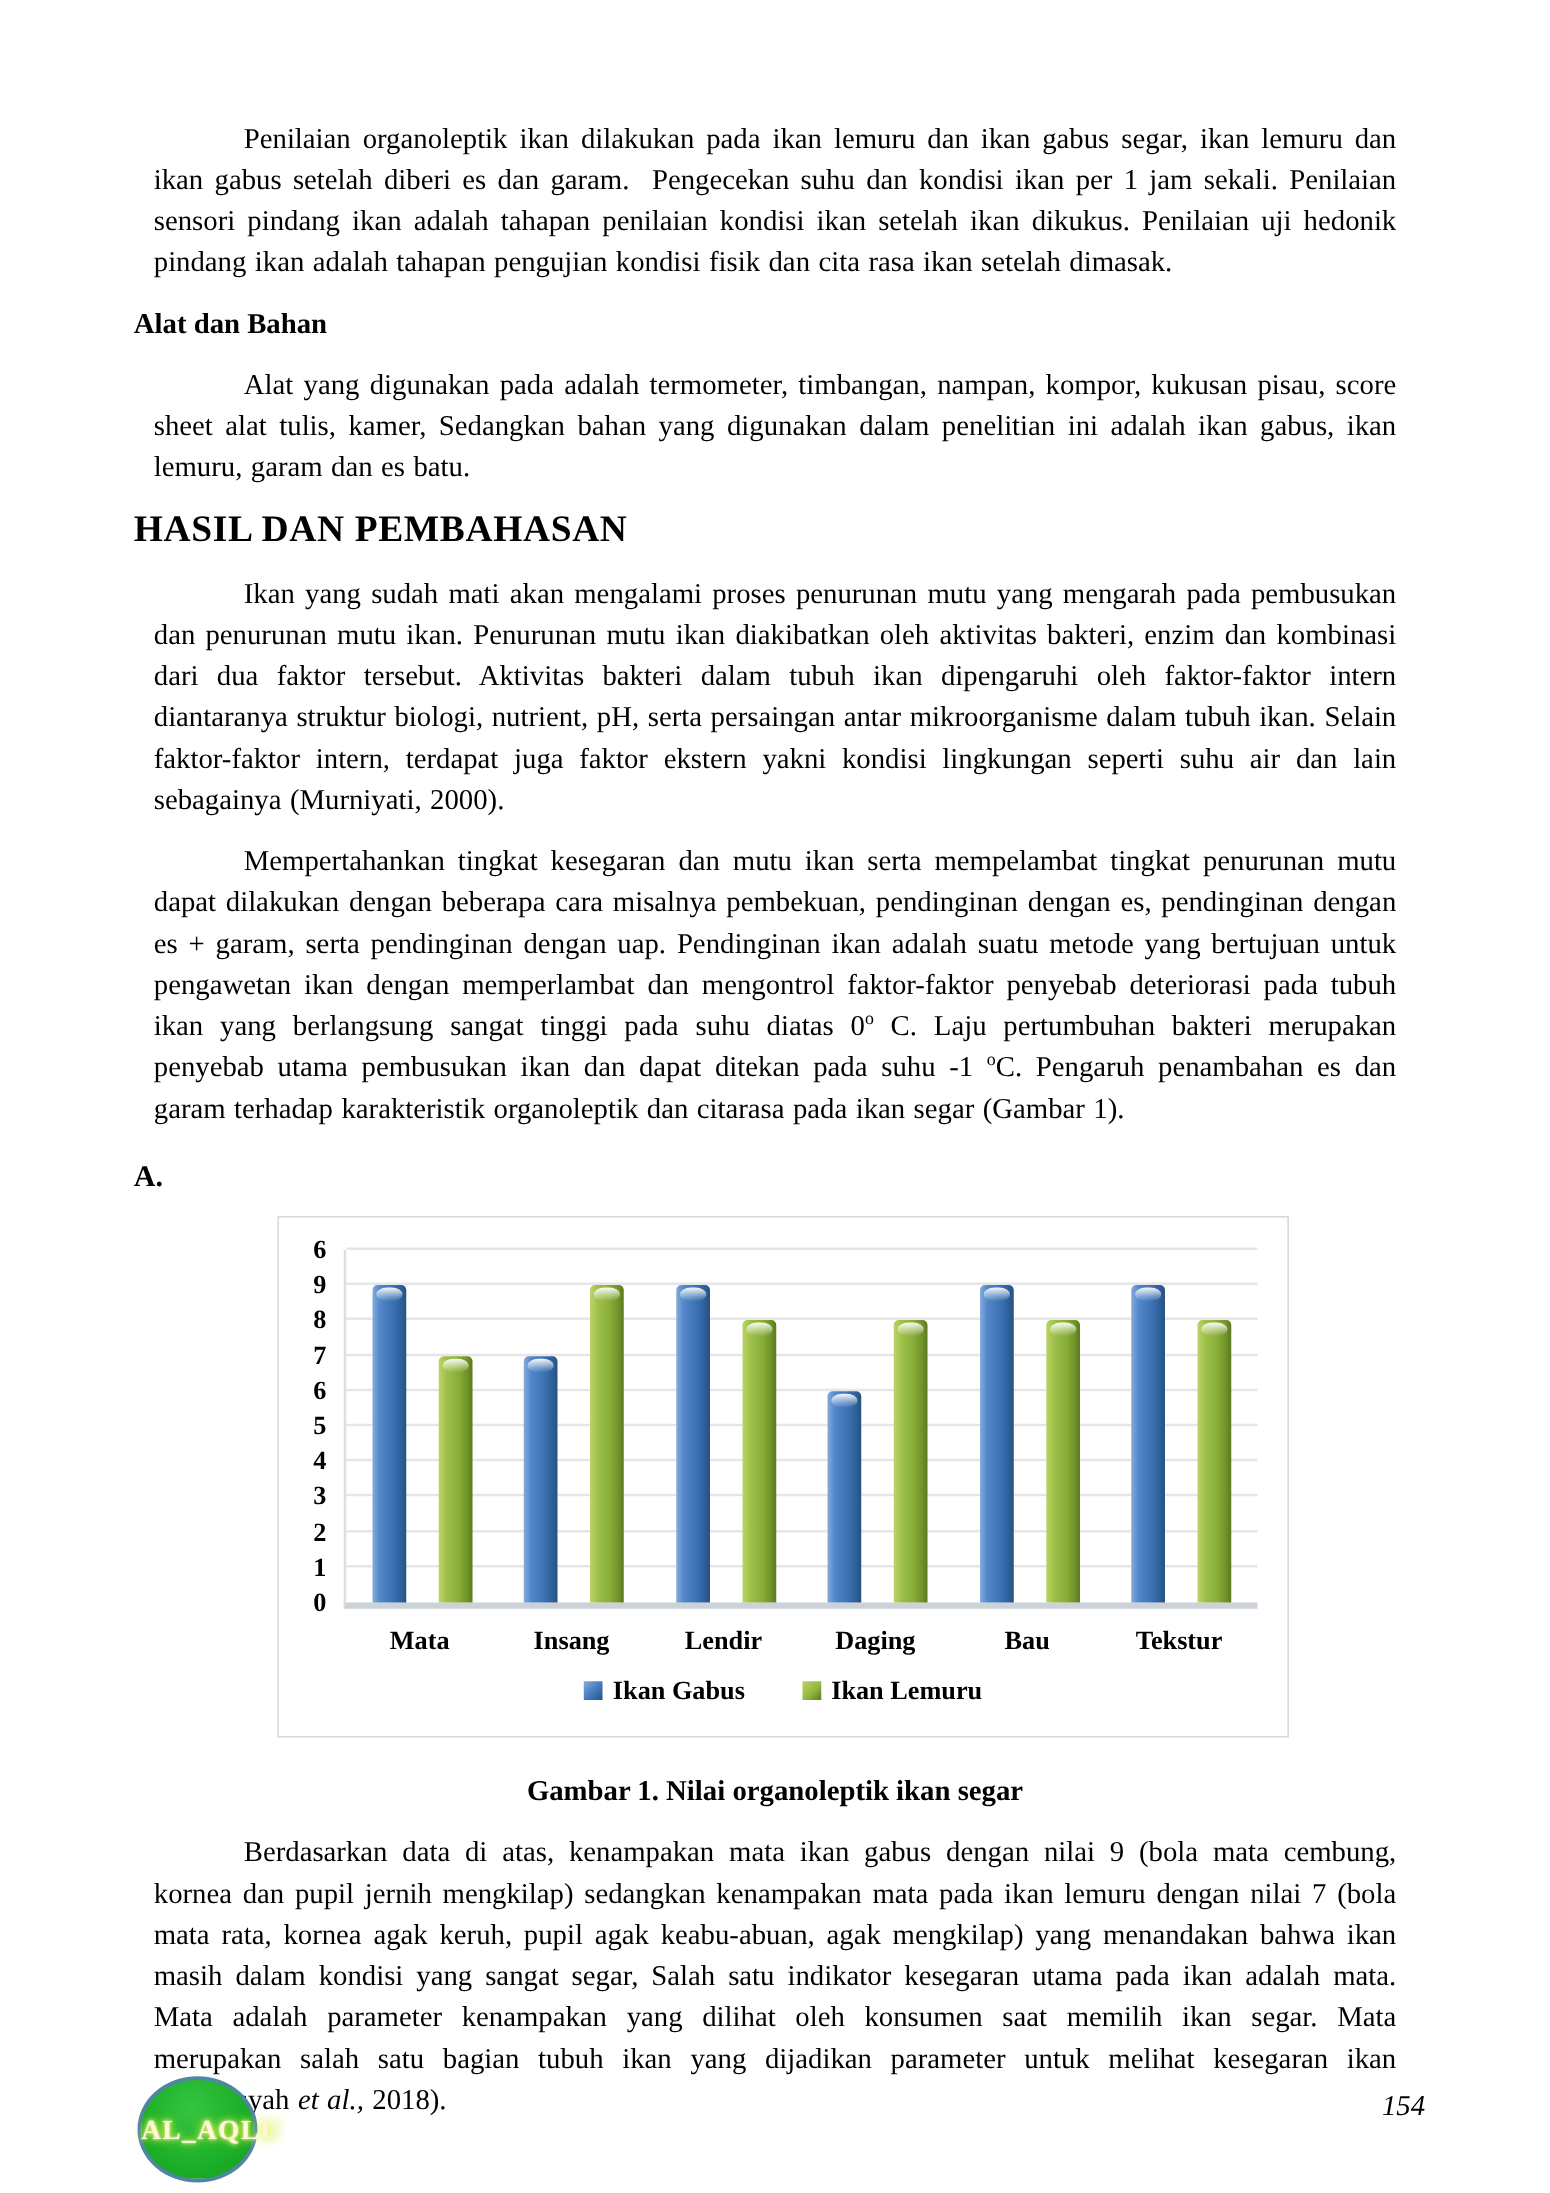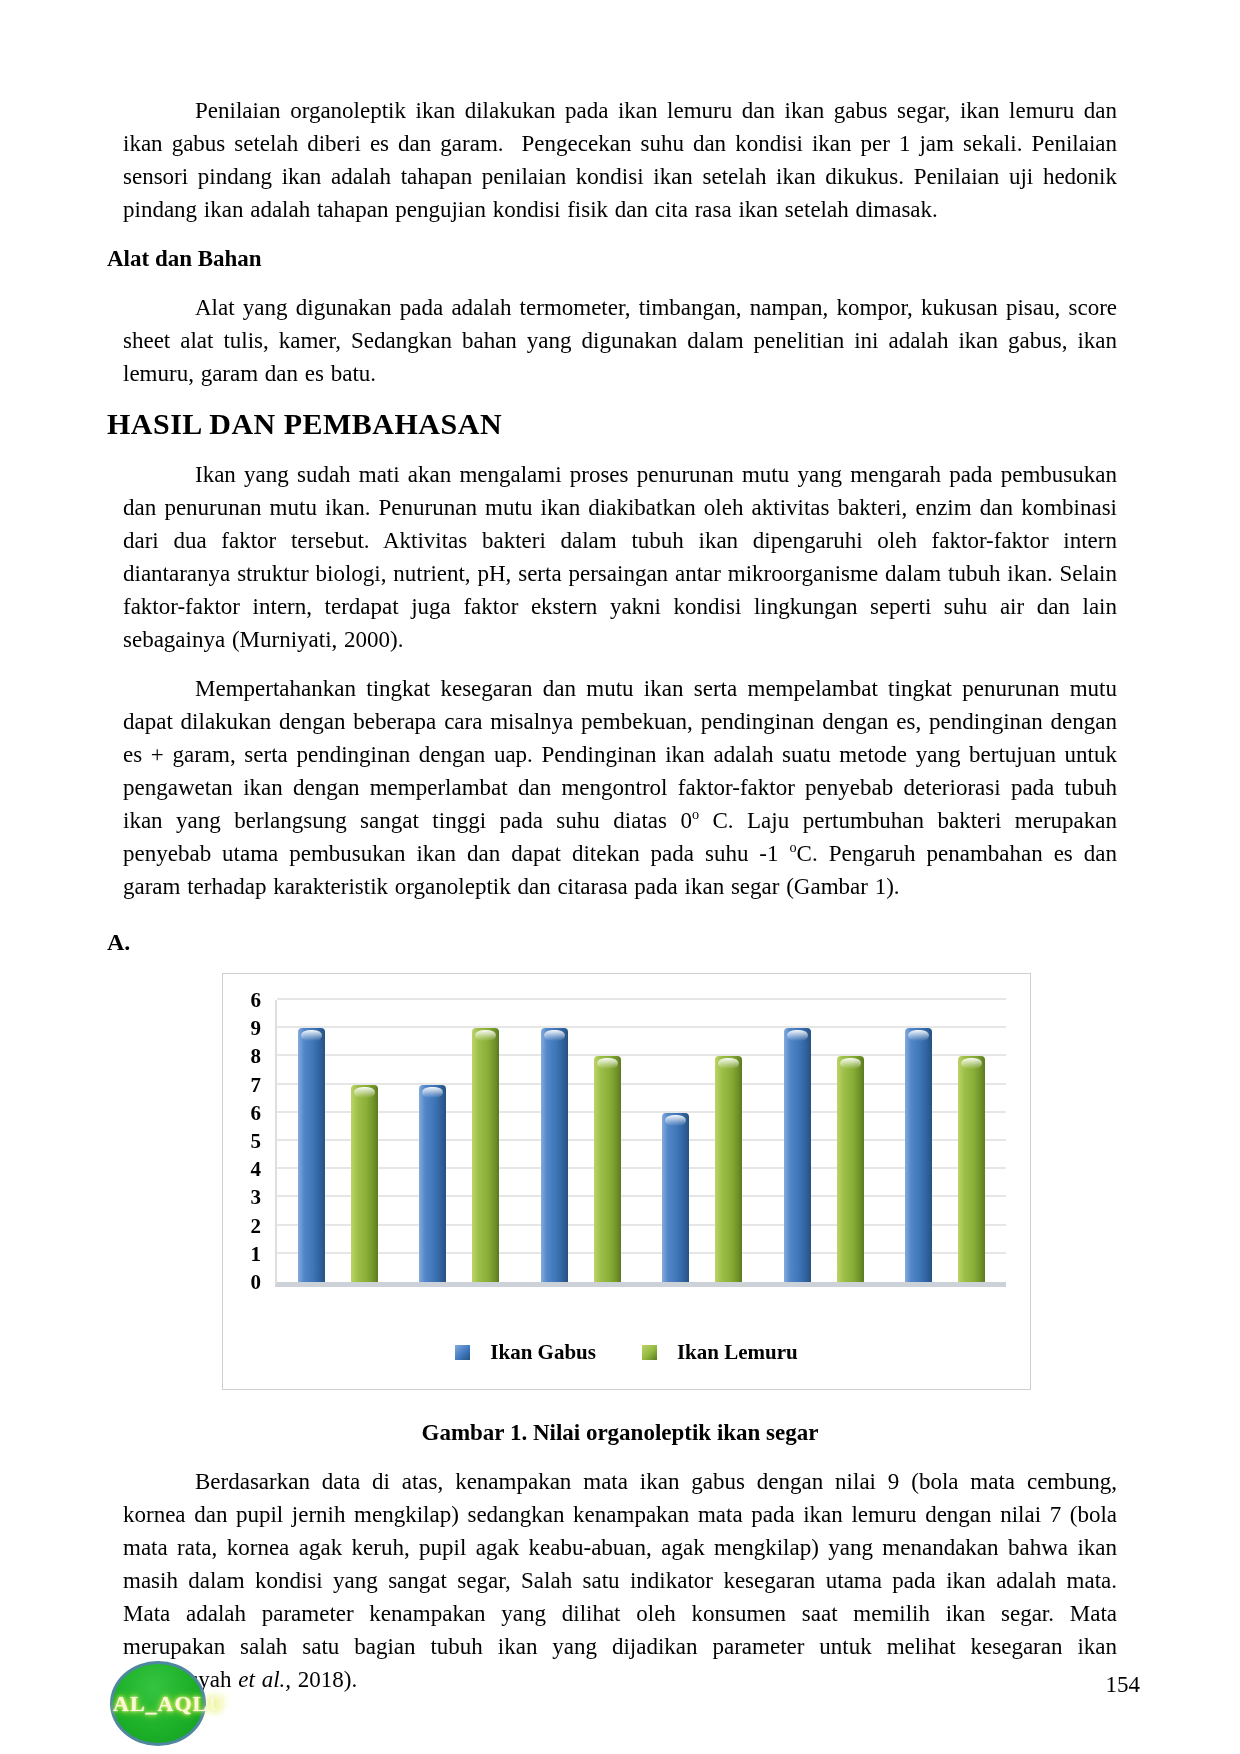--- a/index.html
+++ b/index.html
@@ -49,21 +49,21 @@
     background:linear-gradient(180deg, rgba(255,255,255,.95) 0%, rgba(255,255,255,.3) 65%, rgba(255,255,255,0) 100%);
   }
   .x-labels {
     position:absolute; left:52px; width:729px; top:326px; display:flex;
   }
   .x-label { flex:1; text-align:center; font-weight:bold; font-size:21px; }
   .legend {
     position:absolute; left:0; right:0; top:366px;
     display:flex; justify-content:center; gap:46px; align-items:center;
   }
-  .legend-item { display:flex; align-items:center; gap:20px; font-weight:bold; font-size:21px; }
+  .legend-item { display:flex; align-items:center; gap:8px; font-weight:bold; font-size:21px; }
   .legend-swatch { width:15px; height:15px; display:inline-block; }
   .legend-swatch.s0 { background:linear-gradient(135deg,#85abdd 0%,#4179bf 55%,#27527f 100%); }
   .legend-swatch.s1 { background:linear-gradient(135deg,#bdd468 0%,#92b83f 55%,#5a7a1f 100%); }
 
   p.fig-caption {
     margin:26px 0 0 0; font-size:23px; line-height:33px;
     font-weight:bold; text-align:center;
   }
   .para-after-caption { margin-top:30px; }
 
@@ -71,21 +71,21 @@
   .journal-logo {
     position:absolute; left:110px; top:1661px; width:96px; height:85px;
     border-radius:50%; border:3px solid #4f86a0; box-sizing:border-box;
     background:radial-gradient(ellipse at 45% 30%, #35c440 0%, #1db029 55%, #129e1f 100%);
     display:flex; align-items:center; justify-content:flex-start;
   }
   .journal-logo span {
     font-weight:bold; font-size:22px; color:#fdf6d8; letter-spacing:1px;
     text-shadow:0 0 5px #e8f75a, 0 0 9px #cdeb3f, 0 0 2px #ffffff;
   }
-  .page-number { position:absolute; right:100px; top:1668px; font-size:23px; line-height:33px; }
+  .page-number { position:absolute; right:100px; top:1668px; font-size:23px; line-height:33px;font-style:italic; }
 </style>
 </head>
 <body>
 
 <div class="content">
 
   <p class="body-para"><span>Penilaian organoleptik ikan dilakukan pada ikan lemuru dan ikan gabus segar, ikan lemuru dan ikan gabus setelah diberi es dan garam.&nbsp; Pengecekan suhu dan kondisi ikan per 1 jam sekali. Penilaian sensori pindang ikan adalah tahapan penilaian kondisi ikan setelah ikan dikukus. Penilaian uji hedonik pindang ikan adalah tahapan pengujian kondisi fisik dan cita rasa ikan setelah dimasak.</span></p>
 
   <h3 class="sub-head">Alat dan Bahan</h3>
 
@@ -144,20 +144,28 @@
         </div>
         <div class="chart-group">
           <div class="bar s0" title="Ikan Gabus – Bau: 9" style="height: 90%;"></div>
           <div class="bar s1" title="Ikan Lemuru – Bau: 8" style="height: 80%;"></div>
         </div>
         <div class="chart-group">
           <div class="bar s0" title="Ikan Gabus – Tekstur: 9" style="height: 90%;"></div>
           <div class="bar s1" title="Ikan Lemuru – Tekstur: 8" style="height: 80%;"></div>
         </div>
       </div>
+    <div class="x-labels">
+        <div class="x-label">Mata</div>
+        <div class="x-label">Insang</div>
+        <div class="x-label">Lendir</div>
+        <div class="x-label">Daging</div>
+        <div class="x-label">Bau</div>
+        <div class="x-label">Tekstur</div>
+      </div>
     <div class="legend">
         <div class="legend-item">
           <span class="legend-swatch s0"></span>
           <span>Ikan Gabus</span>
         </div>
         <div class="legend-item">
           <span class="legend-swatch s1"></span>
           <span>Ikan Lemuru</span>
         </div>
       </div>

